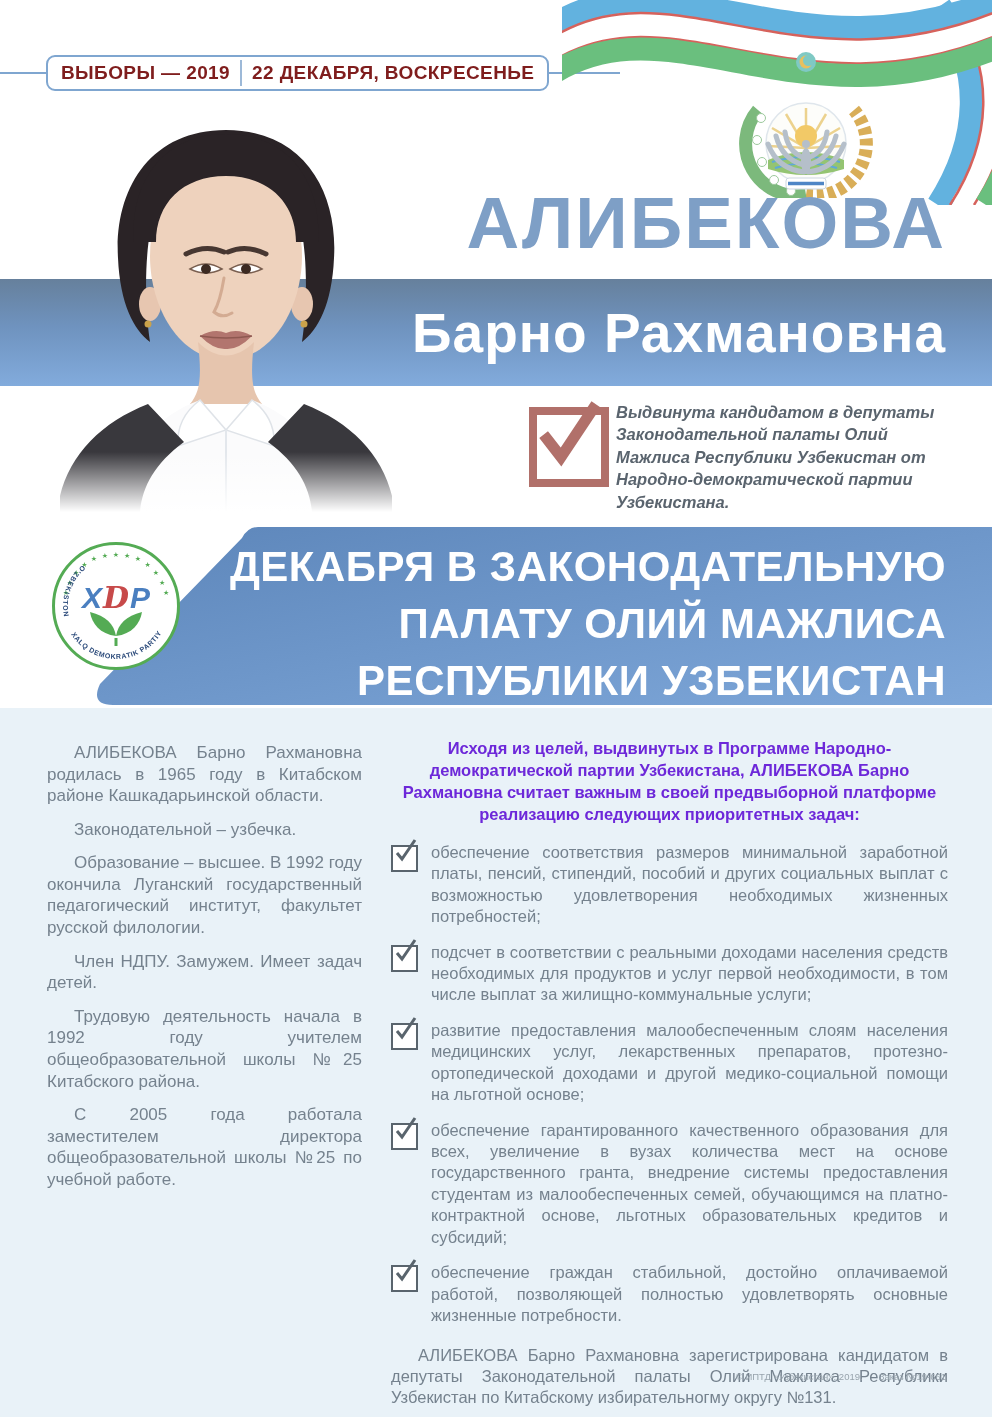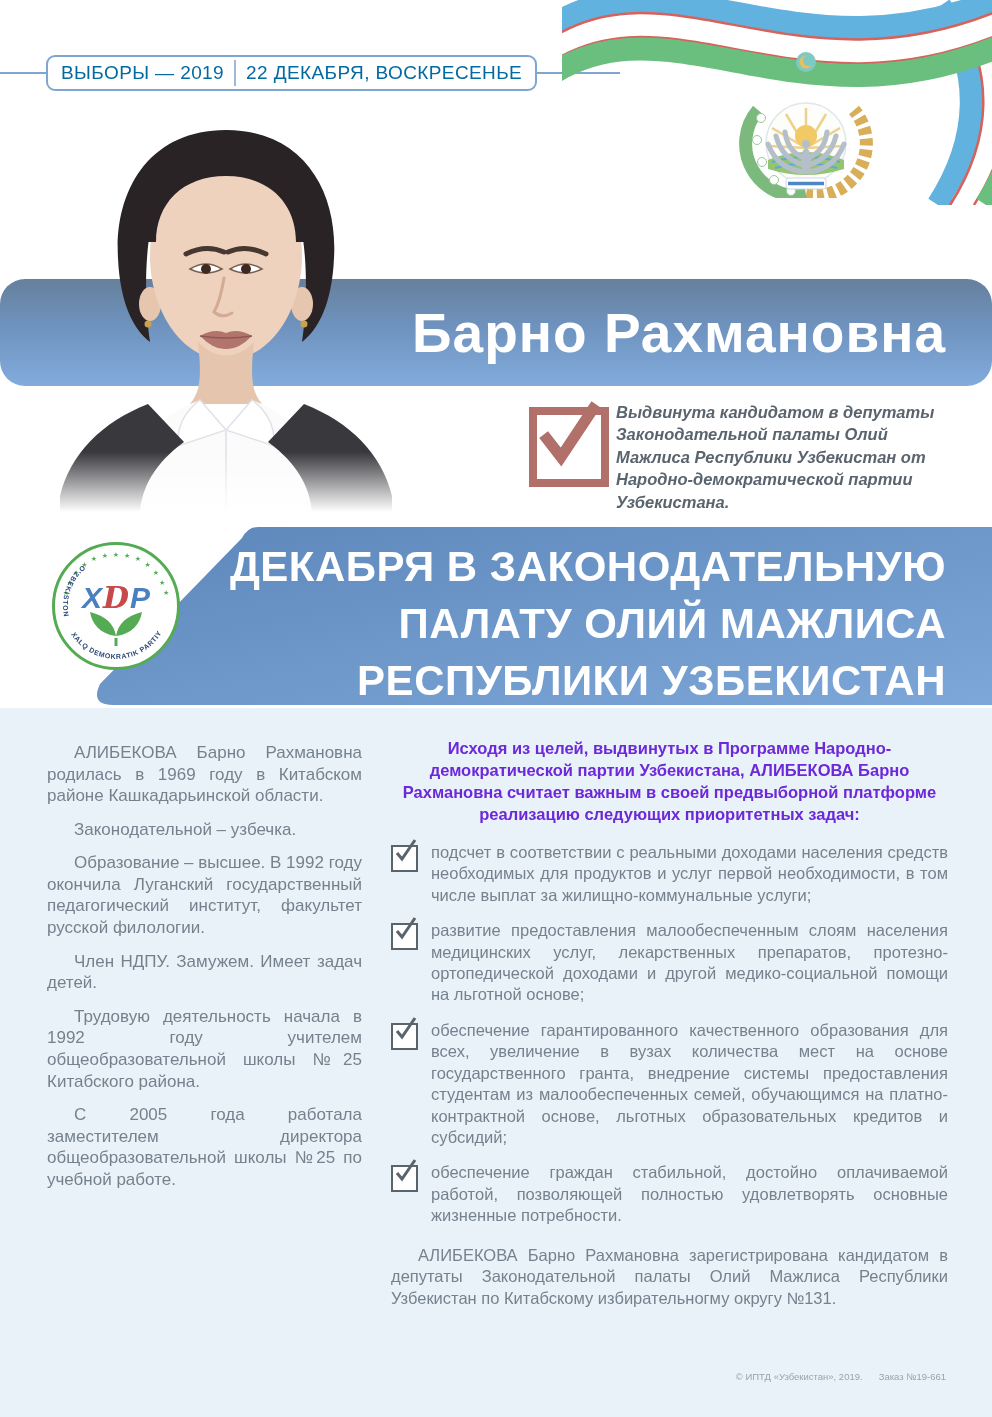--- a/index.html
+++ b/index.html
@@ -5,33 +5,33 @@
   html,body{margin:0;padding:0;background:#ffffff;}
   #page{position:relative;width:992px;height:1417px;background:#ffffff;overflow:hidden;
         font-family:"Liberation Sans",sans-serif;}
 
   
   .rule{position:absolute;height:2px;background:#7fa6d0;top:72px;}
   .rule-l{left:0;width:46px;}
   .rule-r{left:394px;width:226px;}
   .badge{position:absolute;left:46px;top:55px;display:flex;align-items:stretch;
          border:2.5px solid #7fa6d0;border-radius:9px;background:#fff;padding:5px 13px;}
-  .badge span{font-size:19px;font-weight:normal;color:#0369a1;letter-spacing:.4px;white-space:nowrap;
+  .badge span{font-size:19px;font-weight:bold;color:#7f1d1d;letter-spacing:.4px;white-space:nowrap;
               display:flex;align-items:center;}
   .badge .sep{width:2px;background:#9db9d8;margin:-2px 10px;}
 
   
   .flag{position:absolute;top:0;right:0;width:430px;height:205px;}
   .emblem{position:absolute;left:738px;top:48px;width:136px;height:150px;}
 
   
   .surname{position:absolute;right:46px;top:186px;font-size:73px;font-weight:bold;
            color:#7e9fc6;letter-spacing:2px;line-height:1;}
   .name-band{position:absolute;left:0;right:0;top:279px;height:107px;
-             background:linear-gradient(180deg,#66809c 0%,#6f93bf 45%,#82abdc 100%);border-radius:25px;}
+             background:linear-gradient(180deg,#66809c 0%,#6f93bf 45%,#82abdc 100%);}
   .given{position:absolute;right:46px;top:0;height:107px;display:flex;align-items:center;
          font-size:55px;font-weight:bold;color:#ffffff;letter-spacing:1px;}
 
   
   .portrait{position:absolute;left:60px;top:92px;width:332px;height:420px;z-index:3;}
 
   
   .nom-check{position:absolute;left:529px;top:407px;width:64px;height:64px;
              border:8px solid #b1706a;background:#fff;}
   .nom-check svg{position:absolute;left:-4px;top:-14px;overflow:visible;}
@@ -138,20 +138,21 @@
       <path d="M70,117 C 86,113 94,103 98,88"></path>
       <path d="M70,110 C 82,105 87,97 89,84"></path>
     </g>
     <ellipse cx="68" cy="113" rx="5" ry="13" fill="#b5bfca"></ellipse>
     <circle cx="68" cy="96" r="4" fill="#b5bfca"></circle>
 
     <rect x="48" y="130" width="40" height="11" rx="3" fill="#ffffff" stroke="#cdd7e0"></rect>
     <line x1="50" y1="135.5" x2="86" y2="135.5" stroke="#4f86c6" stroke-width="3.5"></line>
   </svg>
 
+  <div class="surname">АЛИБЕКОВА</div>
   <div class="name-band">
     <div class="given">Барно Рахмановна</div>
   </div>
 
   <svg class="portrait" viewBox="0 0 332 420">
     <defs>
       <linearGradient id="fadeW" x1="0" y1="0" x2="0" y2="1">
         <stop offset="0" stop-color="#ffffff" stop-opacity="0"></stop>
         <stop offset="1" stop-color="#ffffff" stop-opacity="1"></stop>
       </linearGradient>
@@ -238,37 +239,45 @@
     <path d="M 258,0 L 992,0 L 992,178 L 113,178 Q 90,178 100,157 L 242,11 Q 248,0 258,0 Z" fill="url(#bGrad)"></path>
   </svg>
   <div class="banner-text">
     <div>ДЕКАБРЯ В ЗАКОНОДАТЕЛЬНУЮ</div>
     <div>ПАЛАТУ ОЛИЙ МАЖЛИСА</div>
     <div>РЕСПУБЛИКИ УЗБЕКИСТАН</div>
   </div>
 
   <div class="lower">
     <div class="col-left">
-      <p>АЛИБЕКОВА Барно Рахмановна родилась в 1969 году в Китабском районе Кашкадарьинской области.</p>
+      <p>АЛИБЕКОВА Барно Рахмановна родилась в 1965 году в Китабском районе Кашкадарьинской области.</p>
       <p>Законодательной – узбечка.</p>
       <p>Образование – высшее. В 1992 году окончила Луганский государственный педагогический институт, факультет русской филологии.</p>
       <p>Член НДПУ. Замужем. Имеет задач детей.</p>
       <p>Трудовую деятельность начала в 1992 году учителем общеобразовательной школы №25 Китабского района.</p>
       <p>С 2005 года работала заместителем директора общеобразовательной школы №25 по учебной работе.</p>
     </div>
 
     <div class="col-right">
       <p class="intro">Исходя из целей, выдвинутых в Программе Народно-демократической партии Узбекистана, АЛИБЕКОВА Барно Рахмановна считает важным в своей предвыборной платформе реализацию следующих приоритетных задач:</p>
 
       <div class="item">
         <span class="cb">
             <svg width="23" height="23" viewBox="0 0 23 23">
               <polyline points="4,12 9,18 22,-1" fill="none" stroke="#59646d" stroke-width="3"></polyline>
             </svg>
           </span>
+        <p>обеспечение соответствия размеров минимальной заработной платы, пенсий, стипендий, пособий и других социальных выплат с возможностью удовлетворения необходимых жизненных потребностей;</p>
+      </div>
+      <div class="item">
+        <span class="cb">
+            <svg width="23" height="23" viewBox="0 0 23 23">
+              <polyline points="4,12 9,18 22,-1" fill="none" stroke="#59646d" stroke-width="3"></polyline>
+            </svg>
+          </span>
         <p>подсчет в соответствии с реальными доходами населения средств необходимых для продуктов и услуг первой необходимости, в том числе выплат за жилищно-коммунальные услуги;</p>
       </div>
       <div class="item">
         <span class="cb">
             <svg width="23" height="23" viewBox="0 0 23 23">
               <polyline points="4,12 9,18 22,-1" fill="none" stroke="#59646d" stroke-width="3"></polyline>
             </svg>
           </span>
         <p>развитие предоставления малообеспеченным слоям населения медицинских услуг, лекарственных препаратов, протезно-ортопедической доходами и другой медико-социальной помощи на льготной основе;</p>
       </div>

